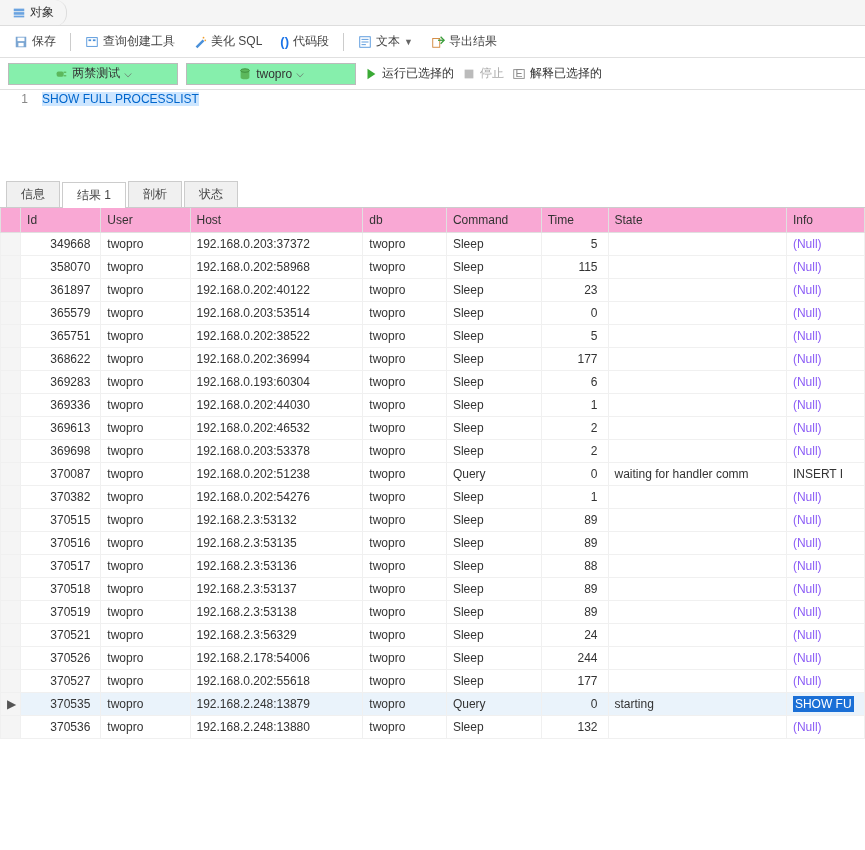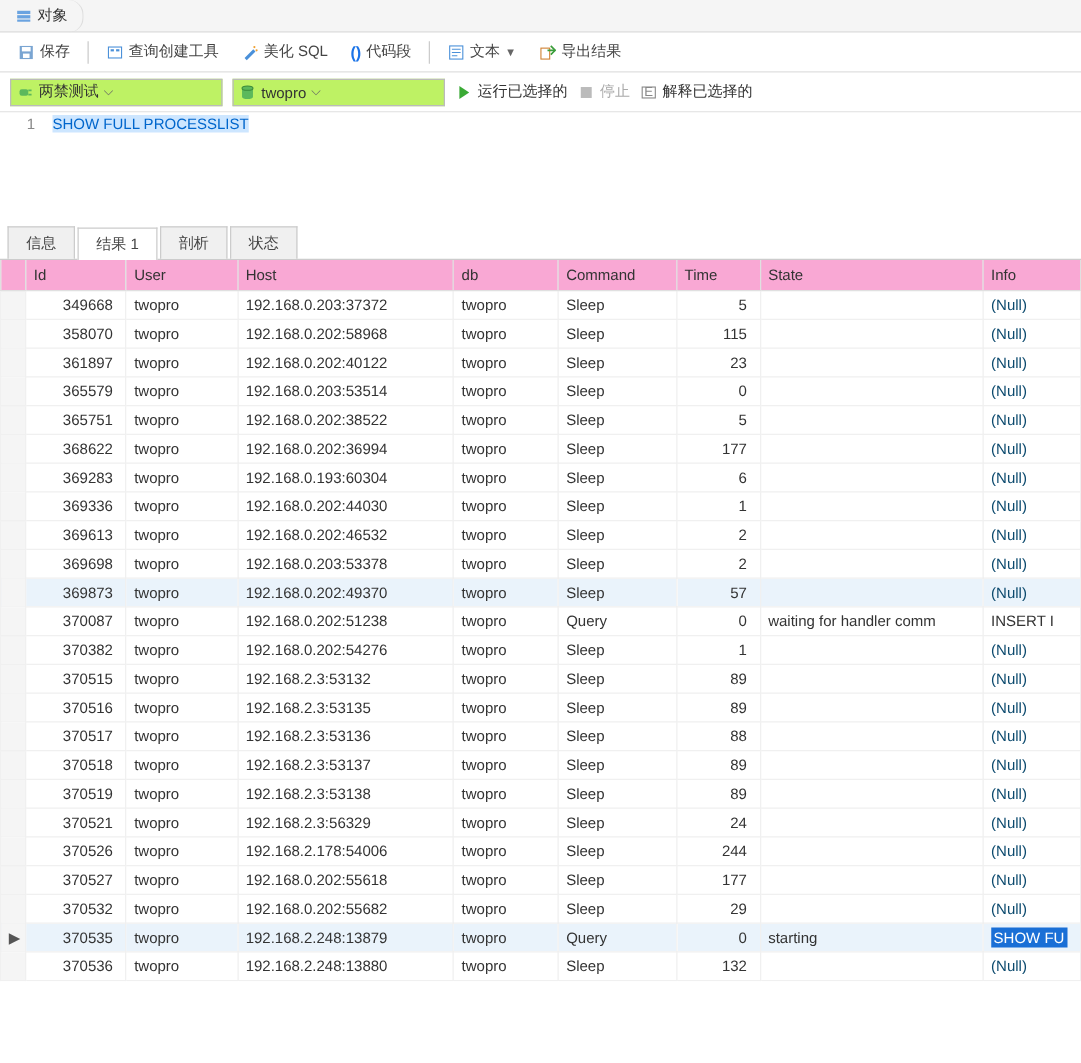--- a/index.html
+++ b/index.html
@@ -4,38 +4,38 @@
 <style>
 * { margin:0; padding:0; box-sizing:border-box; font-family:"Microsoft YaHei","Segoe UI",sans-serif; font-size:12px; }
 body { background:#fff; width:865px; height:850px; overflow:hidden; color:#333; }
 .tabbar { display:flex; align-items:center; height:26px; background:#f5f5f5; border-bottom:1px solid #ddd; }
 .tab { display:flex; align-items:center; gap:4px; padding:0 12px; height:26px; border-right:1px solid #ddd; cursor:pointer;border-radius:12px; }
 .tab.active { background:#fff; border-bottom:1px solid #fff; margin-bottom:-1px; }
 .toolbar { display:flex; align-items:center; gap:6px; height:32px; padding:0 8px; border-bottom:1px solid #e0e0e0; }
 .tool-btn { display:flex; align-items:center; gap:4px; padding:2px 6px; cursor:pointer; color:#444; }
 .sep { width:1px; height:18px; background:#ccc; margin:0 2px; }
 .toolbar2 { display:flex; align-items:center; gap:8px; height:32px; padding:0 8px; border-bottom:1px solid #e0e0e0; }
-.combo { display:flex; align-items:center; gap:4px; height:22px; border:1px solid #bbb; background:#bef264; padding:0 4px; min-width:170px; justify-content:flex-start; cursor:pointer; }
+.combo { display:flex; align-items:center; gap:4px; height:22px; border:1px solid #bbb; background:#86efac; padding:0 4px; min-width:170px; justify-content:center; cursor:pointer; }
 .combo .content { display:flex; align-items:center; gap:4px; }
 .combo .chev { color:#666; font-size:10px; }
 .run-btn { display:flex; align-items:center; gap:4px; color:#333; cursor:pointer; }
 .editor { height:92px; display:flex; background:#fff; }
 .gutter { width:36px; text-align:right; padding:2px 8px 0 0; color:#888; font-family:Consolas,monospace; }
 .code { flex:1; padding:2px 6px 0 6px; font-family:Consolas,monospace; color:#0066cc; }
 .code .sel { background:#cde6ff; }
 .result-tabs { display:flex; align-items:flex-end; height:26px; border-bottom:1px solid #ccc; padding-left:6px; gap:0;text-align:right; }
 .rtab { padding:4px 14px; border:1px solid #ccc; border-bottom:none; background:#f0f0f0; cursor:pointer; margin-right:2px; color:#444; }
 .rtab.active { background:#fff; position:relative; top:1px; }
 .grid { width:100%; overflow:auto; }
 .grid table { border-collapse:collapse; width:100%; table-layout:fixed; }
 .grid th { text-align:left; font-weight:normal; padding:4px 6px; border:1px solid #e0e0e0; border-top:none; background:#f9a8d4; color:#333; height:24px; }
 .grid td { padding:3px 6px; border:1px solid #f0f0f0; height:23px; white-space:nowrap; overflow:hidden; text-overflow:clip; }
 .grid tr.hl { background:#eaf3fb; }
 .grid td.num { text-align:right; padding-right:10px; }
-.grid td.null { color:#0c4a6e;margin-top:32px; }
+.grid td.null { color:#8b5cf6;margin-top:32px; }
 .rowhdr { width:18px; background:#f5f5f5; border-right:1px solid #ddd; text-align:center; color:#555; }
 .info-sel { background:#1a6fd6; color:#fff; padding:1px 2px; }
 svg { display:block; }
 .icon-sm { width:14px; height:14px; }
 </style>
 </head>
 <body>
 
 <div class="tabbar">
   <div class="tab">
@@ -311,31 +311,20 @@
           <td class="rowhdr"></td>
           <td class="num">369698</td>
           <td>twopro</td>
           <td>192.168.0.203:53378</td>
           <td>twopro</td>
           <td>Sleep</td>
           <td class="num">2</td>
           <td></td>
           <td class="null">(Null)</td>
         </tr>
-        <tr class="row hl">
-          <td class="rowhdr"></td>
-          <td class="num">369873</td>
-          <td>twopro</td>
-          <td>192.168.0.202:49370</td>
-          <td>twopro</td>
-          <td>Sleep</td>
-          <td class="num">57</td>
-          <td></td>
-          <td class="null">(Null)</td>
-        </tr>
         <tr class="row">
           <td class="rowhdr"></td>
           <td class="num">370087</td>
           <td>twopro</td>
           <td>192.168.0.202:51238</td>
           <td>twopro</td>
           <td>Query</td>
           <td class="num">0</td>
           <td>waiting for handler comm</td>
           <td>INSERT I</td>
@@ -432,31 +421,20 @@
           <td class="rowhdr"></td>
           <td class="num">370527</td>
           <td>twopro</td>
           <td>192.168.0.202:55618</td>
           <td>twopro</td>
           <td>Sleep</td>
           <td class="num">177</td>
           <td></td>
           <td class="null">(Null)</td>
         </tr>
-        <tr class="row">
-          <td class="rowhdr"></td>
-          <td class="num">370532</td>
-          <td>twopro</td>
-          <td>192.168.0.202:55682</td>
-          <td>twopro</td>
-          <td>Sleep</td>
-          <td class="num">29</td>
-          <td></td>
-          <td class="null">(Null)</td>
-        </tr>
         <tr class="row hl">
           <td class="rowhdr">▶</td>
           <td class="num">370535</td>
           <td>twopro</td>
           <td>192.168.2.248:13879</td>
           <td>twopro</td>
           <td>Query</td>
           <td class="num">0</td>
           <td>starting</td>
           <td><span class="info-sel">SHOW FU</span></td>

